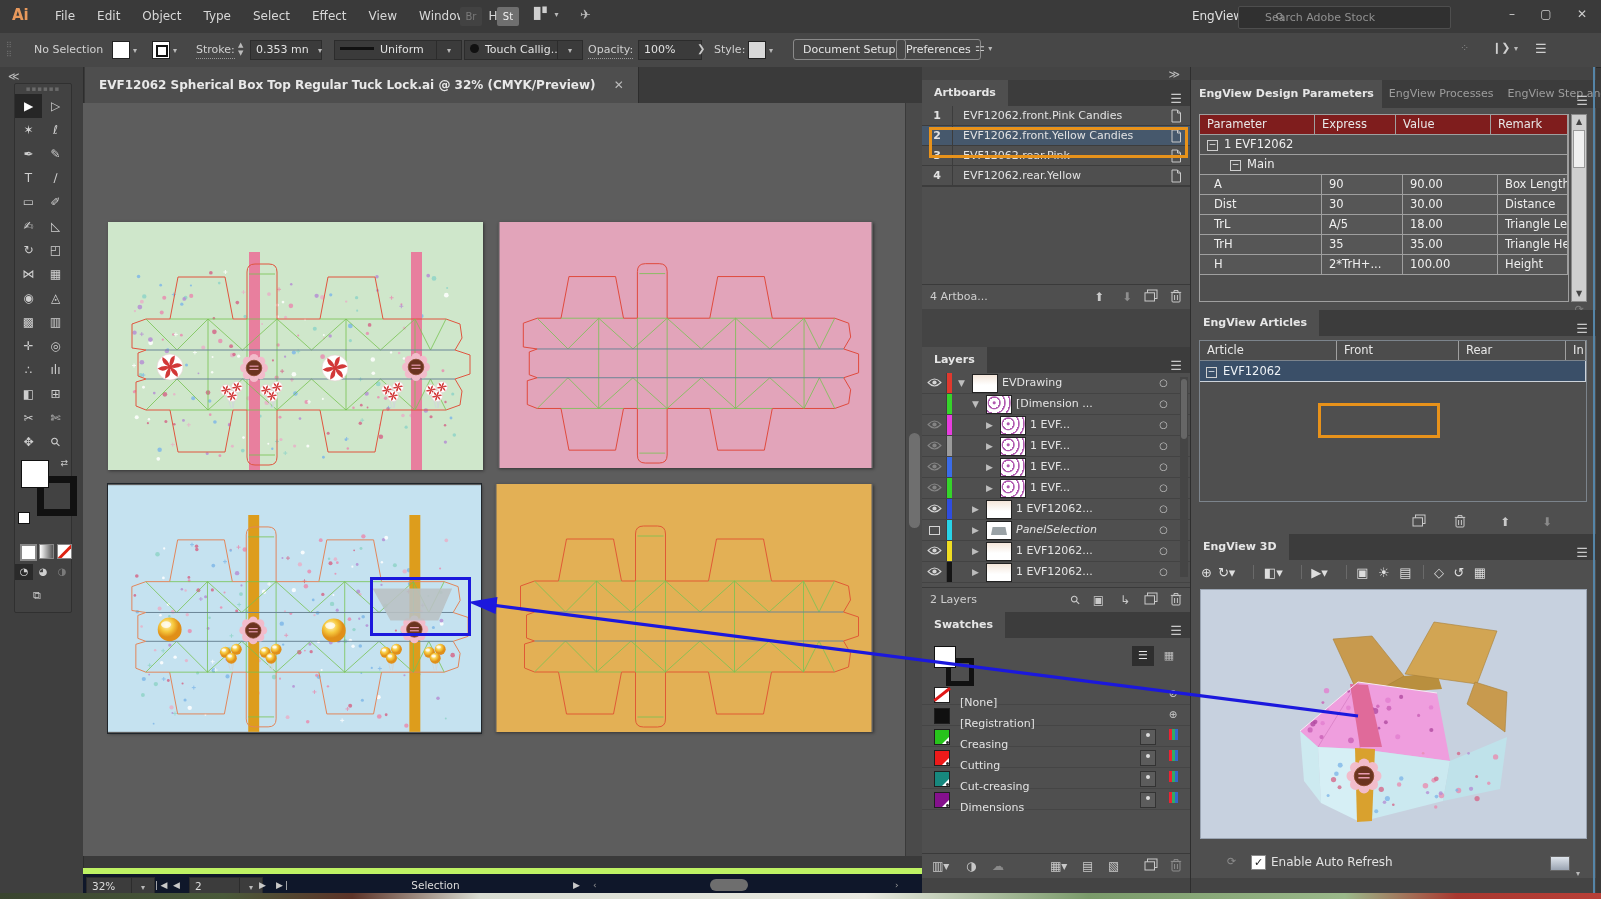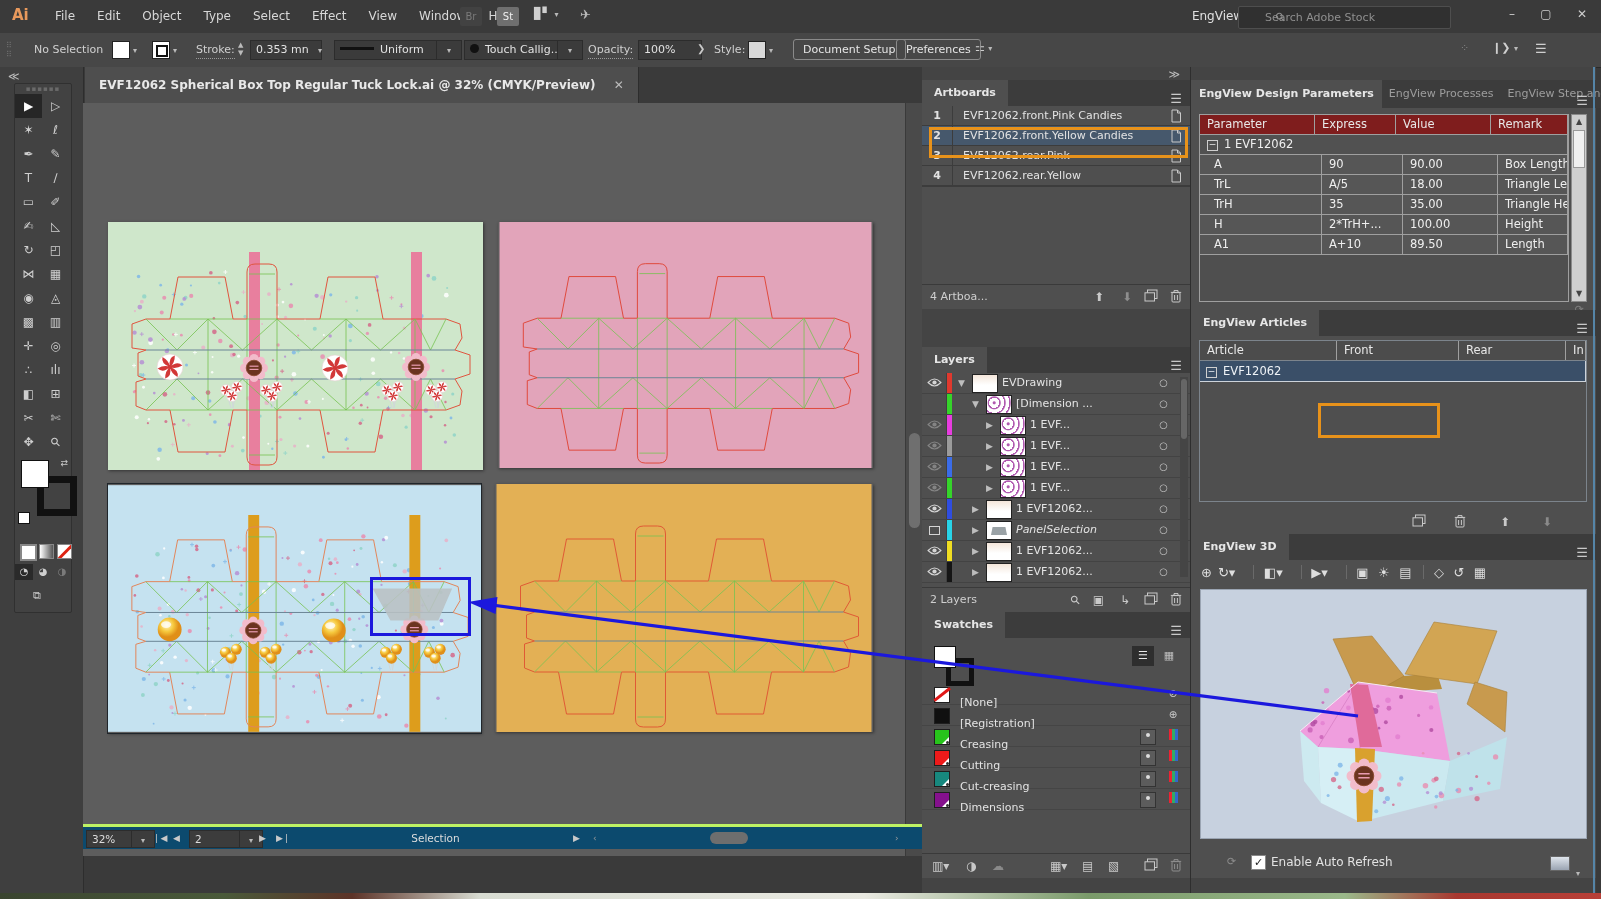--- a/index.html
+++ b/index.html
@@ -32,21 +32,21 @@
   #toolbar{left:14px;top:16px;width:56px;background:#424242;border:1px solid #303030;border-radius:2px}
   .tool{width:27px;height:24px;line-height:24px;text-align:center;display:inline-block;color:#cfcfcf;font-size:12px;vertical-align:top}
   .tool.active{background:#262626;color:#fff}
   #tooldots{height:10px;text-align:center;color:#6a6a6a;font-size:7px;letter-spacing:1px;line-height:10px}
   
   #canvas{left:83px;top:103px;width:822px;height:753px;background:#5d5d5d;overflow:hidden}
   .artboard{position:absolute;box-shadow:1px 1px 3px rgba(0,0,0,.45)}
   #vscroll{left:905px;top:103px;width:17px;height:753px;background:#4a4a4a;border-left:1px solid #3a3a3a}
   #vthumb{left:3px;top:330px;width:11px;height:95px;background:#6f6f6f;border-radius:6px}
   
-  #statusbar{left:83px;top:824px;width:839px;height:22px;background:#0c4a6e;border-top:3px solid #bef264;font-size:10.5px}
+  #statusbar{left:83px;top:868px;width:839px;height:22px;background:#0f172a;border-top:6px solid #bef264;font-size:10.5px}
   .sb-box{top:3px;height:16px;background:#3c3c3c;border:1px solid #2c2c2c;line-height:16px;padding:0 5px;color:#ddd}
   .sb-ic{top:0;line-height:22px;color:#c9c9c9;font-size:9px}
   #hthumb{left:627px;top:5px;width:38px;height:12px;background:#6e6e6e;border-radius:6px}
   
   #midcol{left:922px;top:67px;width:268px;height:826px;background:#444}
   #rightcol{left:1190px;top:67px;width:405px;height:826px;background:#444;border-left:1px solid #2e2e2e}
   .ptabbar{background:#3c3c3c;border-bottom:1px solid #2e2e2e}
   .ptab{display:inline-block;height:100%;padding:0 12px;background:#4f4f4f;color:#e6e6e6;font-weight:bold;font-size:11px}
   .ptab.dim{background:#3c3c3c;color:#9d9d9d;font-weight:normal}
   .pbody{background:#4f4f4f}
@@ -1492,50 +1492,53 @@
     <div class="etable" style="left:8px;top:6px;width:368px;height:186px;overflow:hidden">
       <div class="erow">
         <div class="ecell ehead" style="width:100px">Parameter</div>
         <div class="ecell ehead" style="width:66px">Express</div>
         <div class="ecell ehead" style="width:80px">Value</div>
         <div class="ecell ehead" style="flex:1">Remark</div>
       </div>
       <div class="erow">
         <div class="ecell" style="flex:1;background:#515151"><span class="minusbox">−</span><span>1 EVF12062</span></div>
       </div>
+      <div class="erow">
+        <div class="ecell" style="flex:1;background:#515151;padding-left:30px"><span class="minusbox">−</span><span>Main</span></div>
+      </div>
       <div id="param-rows">
           <div class="erow">
             <div class="ecell" style="width: 100px; padding-left: 14px;">A</div>
             <div class="ecell" style="width: 66px;">90</div>
             <div class="ecell" style="width: 80px;">90.00</div>
             <div class="ecell" style="flex: 1 1 0%;">Box Length</div>
+          </div>
+          <div class="erow">
+            <div class="ecell" style="width: 100px; padding-left: 14px;">Dist</div>
+            <div class="ecell" style="width: 66px;">30</div>
+            <div class="ecell" style="width: 80px;">30.00</div>
+            <div class="ecell" style="flex: 1 1 0%;">Distance</div>
           </div>
           <div class="erow">
             <div class="ecell" style="width: 100px; padding-left: 14px;">TrL</div>
             <div class="ecell" style="width: 66px;">A/5</div>
             <div class="ecell" style="width: 80px;">18.00</div>
             <div class="ecell" style="flex: 1 1 0%;">Triangle Length</div>
           </div>
           <div class="erow">
             <div class="ecell" style="width: 100px; padding-left: 14px;">TrH</div>
             <div class="ecell" style="width: 66px;">35</div>
             <div class="ecell" style="width: 80px;">35.00</div>
             <div class="ecell" style="flex: 1 1 0%;">Triangle Height</div>
           </div>
           <div class="erow">
             <div class="ecell" style="width: 100px; padding-left: 14px;">H</div>
             <div class="ecell" style="width: 66px;">2*TrH+...</div>
             <div class="ecell" style="width: 80px;">100.00</div>
             <div class="ecell" style="flex: 1 1 0%;">Height</div>
-          </div>
-          <div class="erow">
-            <div class="ecell" style="width: 100px; padding-left: 14px;">A1</div>
-            <div class="ecell" style="width: 66px;">A+10</div>
-            <div class="ecell" style="width: 80px;">89.50</div>
-            <div class="ecell" style="flex: 1 1 0%;">Length</div>
           </div>
         </div>
     </div>
     <div class="abs scrolltrack" style="right:9px;top:6px;width:14px;height:186px">
       <div style="text-align:center;color:#444;font-size:8px;line-height:14px">▲</div>
       <div style="position:absolute;bottom:0;width:100%;text-align:center;color:#444;font-size:8px;line-height:14px">▼</div>
       <div style="position:absolute;left:1px;top:15px;width:10px;height:36px;background:#f0f0f0;border:1px solid #999"></div>
     </div>
     <span class="abs" style="right:12px;bottom:-6px;color:#7d7d7d">⟳</span>
   </div>

